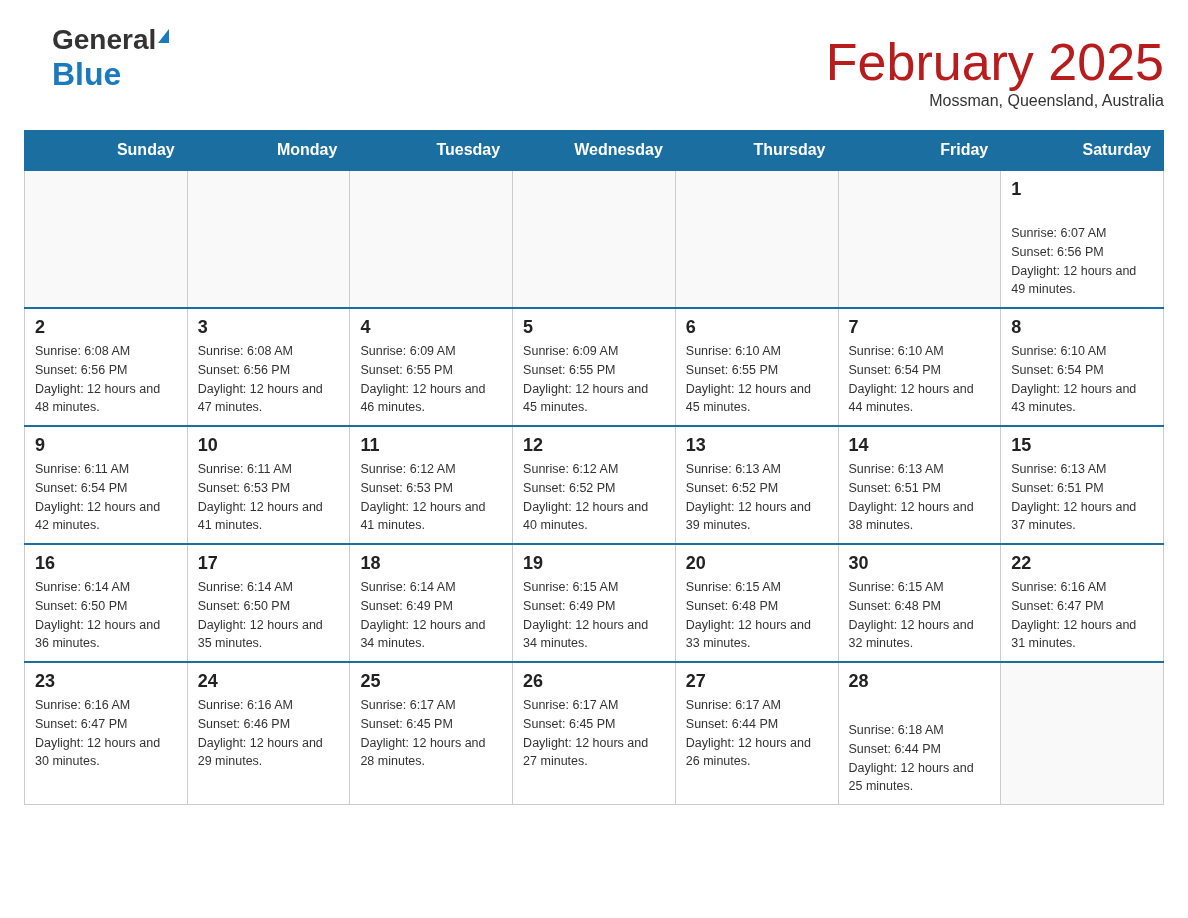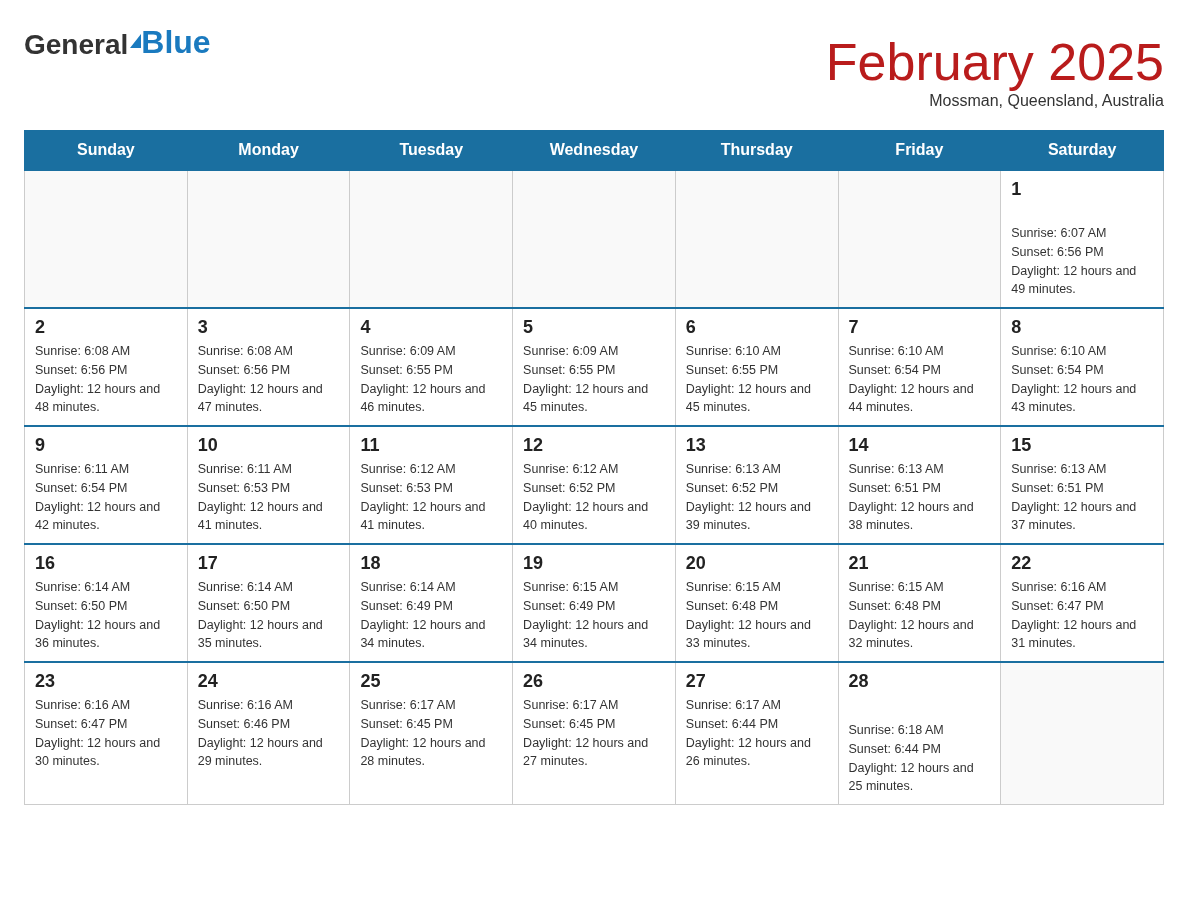--- a/index.html
+++ b/index.html
@@ -11,22 +11,23 @@
       min-height: 918px;
     }
     .header {
       display: flex;
       justify-content: space-between;
       align-items: flex-start;
       margin-bottom: 20px;
     }
     .logo {
       display: flex;
-      flex-direction: row;
-      align-items: flex-end;
+      flex-direction: column;
+      align-items: flex-start;
+      margin-left: 28px;
     }
     .title-block {
       text-align: right;
     }
     .title-block h1 {
       font-size: 52px;
       font-weight: normal;
       color: #b91c1c;
       margin-top: 8px;
     }
@@ -38,21 +39,21 @@
     .calendar {
       width: 100%;
       border-collapse: collapse;
     }
     .calendar th {
       background-color: #1a6fa0;
       color: #fff;
       font-size: 16px;
       font-weight: bold;
       padding: 10px 12px;
-      text-align: center;
+      text-align: right;
       border: 1px solid #1a6fa0;
     }
     .calendar td {
       vertical-align: top;
       padding: 8px 10px;
       border: 1px solid #ccc;
       border-top: 2px solid #1a6fa0;
       font-size: 13px;
       color: #333;
       width: calc(100% / 7);
@@ -256,21 +257,21 @@
 Sunset: 6:49 PM
 Daylight: 12 hours and 34 minutes.</div>
         </td>
         <td>
           <span class="day-number">20</span>
           <div class="day-info" style="white-space: pre-line;">Sunrise: 6:15 AM
 Sunset: 6:48 PM
 Daylight: 12 hours and 33 minutes.</div>
         </td>
         <td>
-          <span class="day-number">21</span>
+          <span class="day-number">30</span>
           <div class="day-info" style="white-space: pre-line;">Sunrise: 6:15 AM
 Sunset: 6:48 PM
 Daylight: 12 hours and 32 minutes.</div>
         </td>
         <td>
           <span class="day-number">22</span>
           <div class="day-info" style="white-space: pre-line;">Sunrise: 6:16 AM
 Sunset: 6:47 PM
 Daylight: 12 hours and 31 minutes.</div>
         </td>

